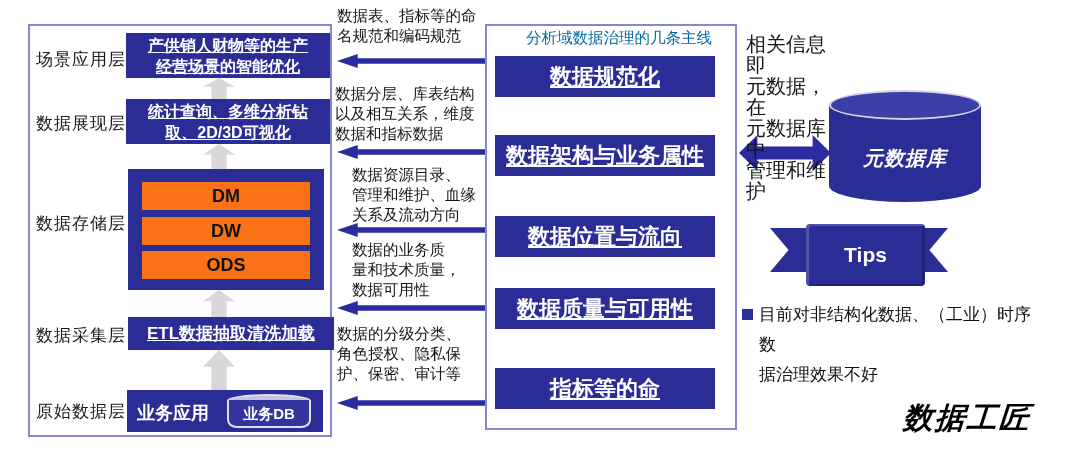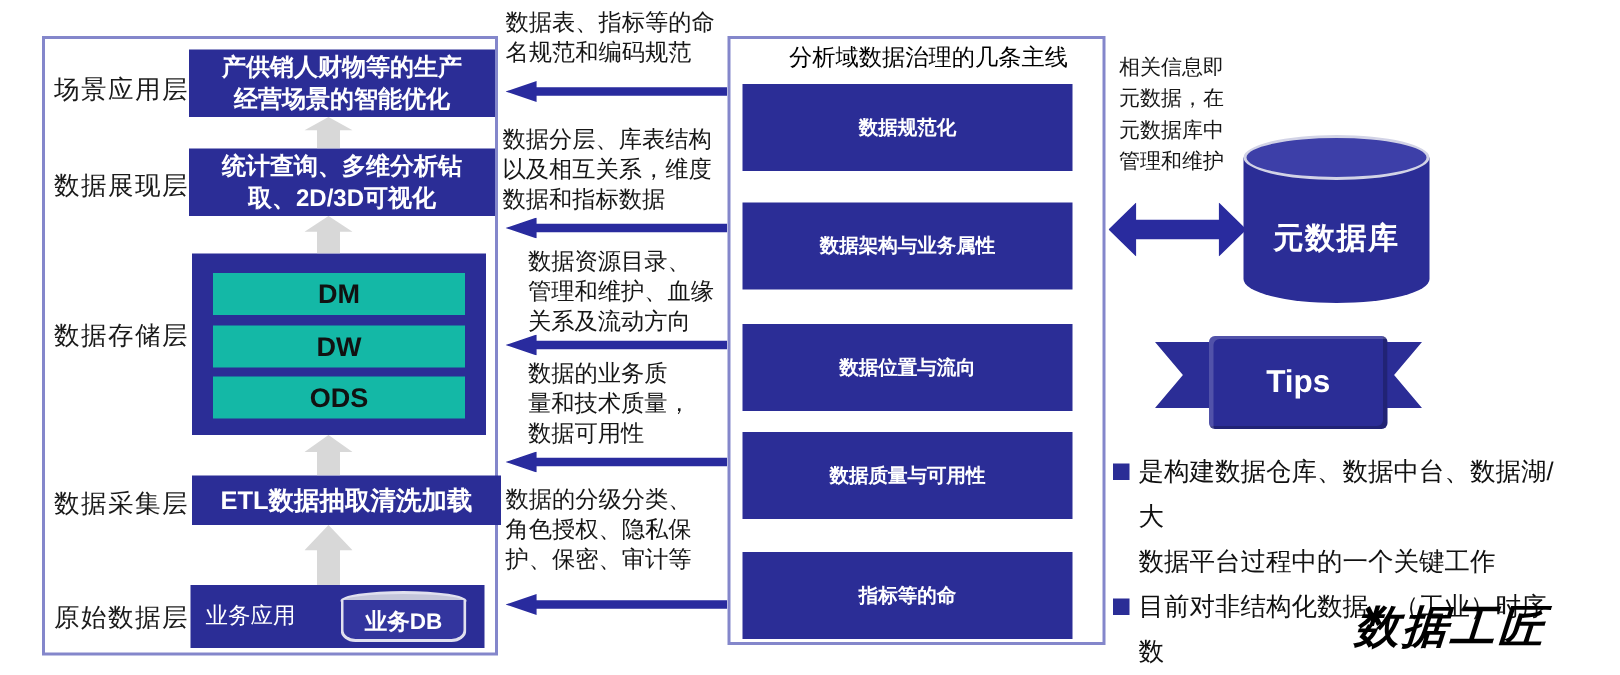--- a/index.html
+++ b/index.html
@@ -7,50 +7,50 @@
     --text:#111111; --white:#FFFFFF;
   }
   *{box-sizing:border-box; margin:0; padding:0;}
   body{width:1080px; height:450px; background:#fff; overflow:hidden;
        font-family:"Liberation Sans", sans-serif; color:var(--text);}
   .stage{position:relative; width:1080px; height:450px;}
   .panel{position:absolute; border:2px solid var(--panel-border); background:#fff;}
   .layer-label{position:absolute; left:36px; width:100px; font-size:17px; color:#1a1a1a;
                letter-spacing:1px; white-space:nowrap;}
   .nbox{position:absolute; background:var(--navy); color:var(--white); font-weight:bold;
-        display:flex; align-items:center; justify-content:center; text-align:center;}
+        display:flex; align-items:center; justify-content:center; text-align:center;text-decoration:underline;}
   .pre{white-space:pre-line;}
   .app-box,.present-box{left:126px; width:204px; height:45px; font-size:16px; line-height:21px;}
   .app-box{top:33px;} .present-box{top:99px;}
   .storage-box{position:absolute; left:128px; top:169px; width:196px; height:121px; background:var(--navy);}
-  .wbox{position:absolute; left:14px; right:14px; height:28px; background:#14b8a6; color:#111;
+  .wbox{position:absolute; left:14px; right:14px; height:28px; background:#f97316; color:#111;
         font-weight:bold; font-size:18px; display:flex; align-items:center; justify-content:center;}
   .etl-box{left:128px; top:317px; width:206px; height:33px; font-size:17px;}
   .raw-box{position:absolute; left:127px; top:390px; width:196px; height:42px; background:var(--navy);}
-  .raw-app{position:absolute; left:10px; top:11px; color:#fff; font-weight:normal; font-size:15px;text-align:right;}
+  .raw-app{position:absolute; left:10px; top:11px; color:#fff; font-weight:bold; font-size:18px;text-align:right;}
   .mini-cyl{position:absolute; left:100px; top:4px; width:84px; height:34px;}
   .mc-body{position:absolute; top:6px; left:0; right:0; bottom:0; background:#33359e;
            border:2px solid #e0e0ee; border-top:none; border-radius:0 0 10px 10px/0 0 8px 8px;}
   .mc-top{position:absolute; top:0; left:0; right:0; height:13px; background:#c4c6da;
           border:2px solid #e0e0ee; border-radius:50%;}
   .mc-label{position:absolute; top:11px; width:100%; text-align:center; color:#fff;
             font-weight:bold; font-size:15px;}
   .up-arrow{position:absolute; left:203px; width:32px; background:var(--gray-arrow);
             clip-path:polygon(50% 0,100% 42%,74% 42%,74% 100%,26% 100%,26% 42%,0 42%);
             filter:drop-shadow(0 0 1px #ababab);}
   .anno{position:absolute; font-size:15.5px; line-height:20px; color:#161616;}
   .left-arrow{position:absolute; left:337px; width:148px; height:14px; background:#292B9E;
               clip-path:polygon(0 50%,14% 0,14% 30%,100% 30%,100% 70%,14% 70%,14% 100%);}
   .gov-title{position:absolute; left:485px; top:28px; width:252px; text-align:center;
-             font-size:15.5px; color:#000000;padding-left:16px;}
-  .gov-box{left:495px; width:220px; height:58px; font-size:13px;}
+             font-size:15.5px; color:#0369a1;padding-left:16px;}
+  .gov-box{left:495px; width:220px; height:41px; font-size:22px;}
   .dbl-arrow{position:absolute; left:739px; top:135px; width:92px; height:36px; background:#292B9E;
              clip-path:polygon(0 50%,20% 0,20% 32%,80% 32%,80% 0,100% 50%,80% 100%,80% 68%,20% 68%,20% 100%);}
-  .meta-note{position:absolute; left:746px; top:34px; width:96px; font-size:14px; line-height:21px;}
-  .cyl{position:absolute; left:829px; top:90px; width:124px; height:112px;}
+  .meta-note{position:absolute; left:746px; top:34px; width:96px; font-size:20px; line-height:21px;}
+  .cyl{position:absolute; left:829px; top:90px; width:152px; height:112px;font-style:italic;}
   .cyl-body{position:absolute; top:15px; left:0; right:0; bottom:0; background:var(--navy);
             border-radius:0 0 50% 50%/0 0 16px 16px;}
   .cyl-top{position:absolute; top:0; left:0; right:0; height:30px; background:#3d3fa8;
            border:2px solid #d2d3e6; border-radius:50%;}
   .cyl-label{position:absolute; top:55px; width:100%; text-align:center; color:#fff;
              font-weight:bold; font-size:20px; letter-spacing:1px;}
   .ribbon{position:absolute; left:770px; top:224px; width:178px; height:64px;}
   .flag{position:absolute; top:4px; width:62px; height:44px; background:var(--navy);}
   .flag-left{left:0; clip-path:polygon(0 0,100% 0,100% 100%,0 100%,30% 50%);}
   .flag-right{right:0; clip-path:polygon(0 0,100% 0,70% 50%,100% 100%,0 100%);}
@@ -145,25 +145,20 @@
 
   <div class="ribbon">
     <div class="flag flag-left"></div>
     <div class="flag flag-right"></div>
     <div class="ribbon-center">Tips</div>
   </div>
 
   <div class="bullets">
     <div class="bullet-item">
       <span class="bullet-square"></span>
-      <span class="pre">是构建数据仓库、数据中台、数据湖/大
-数据平台过程中的一个关键工作</span>
-    </div>
-    <div class="bullet-item">
-      <span class="bullet-square"></span>
       <span class="pre">目前对非结构化数据、（工业）时序数
 据治理效果不好</span>
     </div>
   </div>
 
   <div class="watermark">数据工匠</div>
 
 </div>
 
 </body></html>

